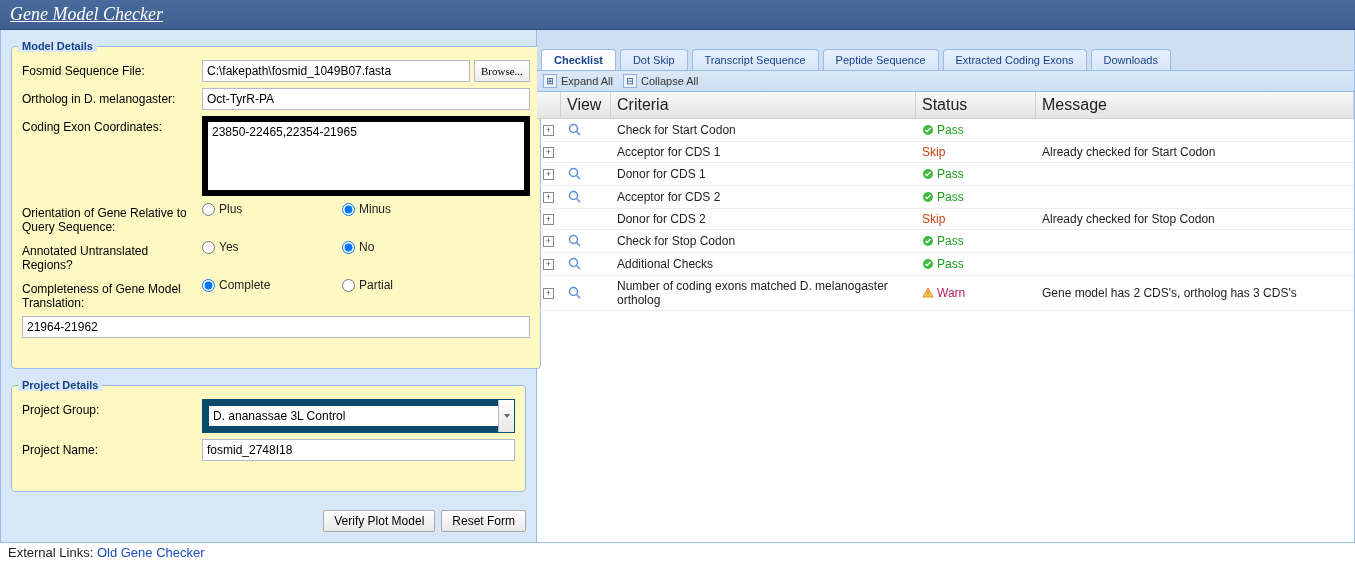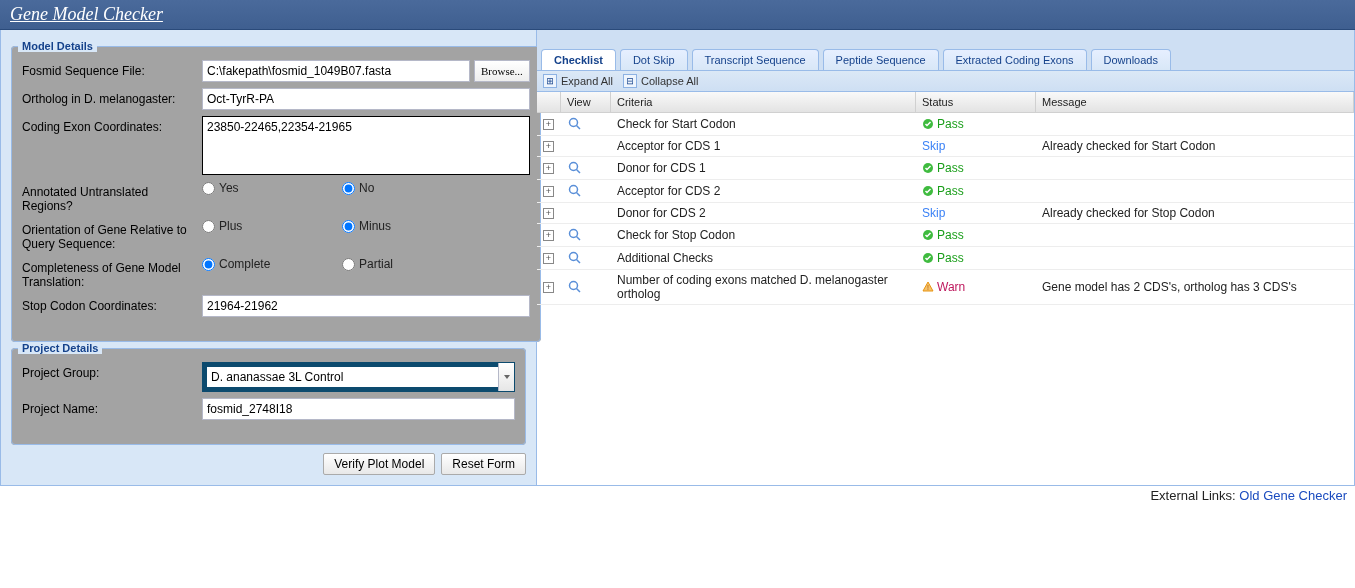--- a/index.html
+++ b/index.html
@@ -3,62 +3,62 @@
 <meta charset="utf-8">
 <style>
 * { box-sizing: border-box; margin: 0; padding: 0; }
 body { font-family: Tahoma, Arial, sans-serif; font-size: 12px; color: #222; background: #fff; }
 .app-header { background: linear-gradient(to bottom, #4a6a9b, #3f5f90); color: #fff; padding: 4px 10px; font-family: Georgia, serif; font-size: 18px; font-style: italic; border-bottom: 1px solid #2a4a7a; text-decoration: underline; }
 .main-container { display: flex; width: 1355px; }
 .left-panel { width: 537px; border: 1px solid #99bbe8; border-top: none; }
 .panel-header { background: linear-gradient(to bottom, #dbe8f6, #c9ddf3); border-bottom: 1px solid #99bbe8; color: #15428b; font-weight: bold; padding: 4px 8px; font-size: 11px; display: flex; justify-content: space-between; align-items: center; }
 .collapse-btn { width: 14px; height: 14px; border: 1px solid #99bbe8; background: #fff; display: flex; align-items: center; justify-content: center; cursor: pointer; font-size: 10px; color: #15428b; }
 .panel-body { background: #d8e7f7; padding: 10px; }
-.fieldset { border: 1px solid #99bbe8; border-radius: 4px; padding: 8px 10px 18px 10px; background: #a3a3a3; }
+.fieldset { border: 1px solid #99bbe8; border-radius: 4px; padding: 8px 10px 24px 10px; margin-bottom: 10px; background: #fef9c3; }
 .fieldset-legend { color: #15428b; font-weight: bold; font-size: 11px; padding: 0 4px; background: #d8e7f7; margin-left: -4px; }
 .form-row { display: flex; align-items: flex-start; margin-bottom: 6px; }
 .form-label { width: 180px; padding-top: 4px; font-size: 12px; color: #000; }
 .form-field { flex: 1; display: flex; gap: 4px; }
 .form-input { border: 1px solid #b5b8c8; padding: 3px 4px; font-size: 12px; font-family: inherit; }
 .form-input.text { width: 100%; }
 .form-input.file-display { width: 268px; background: #fff; }
-.form-textarea { width: 100%; height: 59px; border: 1px solid #000000; padding: 3px 4px; font-size: 12px; font-family: inherit; resize: none; }
+.form-textarea { width: 100%; height: 80px; border: 6px solid #000000; padding: 3px 4px; font-size: 12px; font-family: inherit; resize: none; }
 .form-button { border: 1px solid #b5b8c8; background: linear-gradient(to bottom, #fff, #eee); padding: 2px 6px; font-size: 11px; cursor: pointer; font-family: Liberation Serif, serif; }
 .radio-group { display: flex; gap: 0; }
 .radio-item { display: flex; align-items: center; gap: 4px; width: 140px; }
 .radio-item input { margin: 0; }
 .combo-wrapper { position: relative; width: 100%; }
-.combo-input { width: 100%; border: 5px solid #0c4a6e; padding: 3px 18px 3px 4px; font-size: 12px; }
+.combo-input { width: 100%; border: 7px solid #0c4a6e; padding: 3px 18px 3px 4px; font-size: 12px; }
 .combo-arrow { position: absolute; right: 1px; top: 1px; width: 16px; height: calc(100% - 2px); background: linear-gradient(to bottom, #fff, #e6e6e6); border-left: 1px solid #b5b8c8; display: flex; align-items: center; justify-content: center; cursor: pointer; }
 .button-bar { display: flex; justify-content: flex-end; gap: 6px; padding: 8px 0 0 0; }
 .action-btn { border: 1px solid #aaa; background: linear-gradient(to bottom, #fff, #e8e8e8); padding: 3px 10px; font-size: 12px; cursor: pointer; border-radius: 2px; font-family: inherit; }
 .right-panel { flex: 1; border: 1px solid #99bbe8; border-left: none; border-top: none; }
 .tab-strip { background: #cedff3; border-bottom: 1px solid #99bbe8; padding: 19px 4px 0 4px; display: flex; gap: 4px; }
 .tab { background: linear-gradient(to bottom, #e6efff, #d8e7f7); border: 1px solid #99bbe8; border-bottom: none; border-radius: 4px 4px 0 0; padding: 4px 12px; font-size: 11px; color: #15428b; cursor: pointer; }
 .tab.active { background: #fff; font-weight: bold; }
 .toolbar { background: linear-gradient(to bottom, #dbe8f6, #cedff3); border-bottom: 1px solid #99bbe8; padding: 3px 6px; display: flex; gap: 10px; }
 .toolbar-btn { display: flex; align-items: center; gap: 4px; background: transparent; border: none; font-size: 11px; color: #333; cursor: pointer; font-family: inherit; }
 .toolbar-btn-icon { width: 14px; height: 14px; border: 1px solid #8db2e3; background: #eef5fd; display: flex; align-items: center; justify-content: center; font-size: 9px; color: #15428b; }
 .grid-header { display: flex; background: linear-gradient(to bottom, #f9f9f9, #e3e3e3); border-bottom: 1px solid #d0d0d0; }
-.grid-header-cell { padding: 4px 6px; font-size: 11px; color: #222; border-right: 1px solid #d0d0d0; }
+.grid-header-cell { padding: 4px 6px; font-size: 16px; color: #222; border-right: 1px solid #d0d0d0; }
 .col-expand { width: 24px; }
 .col-view { width: 50px; }
 .col-criteria { width: 305px; }
 .col-status { width: 120px; }
 .col-message { flex: 1; }
 .grid-body { }
 .grid-row { display: flex; border-bottom: 1px solid #ededed; align-items: center; }
 .grid-cell { padding: 3px 6px; font-size: 12px; display: flex; align-items: center; }
 .expand-icon { width: 11px; height: 11px; border: 1px solid #888; background: #fff; display: flex; align-items: center; justify-content: center; font-size: 9px; line-height: 1; color: #555; cursor: pointer; }
 .view-icon { width: 16px; height: 16px; display: flex; align-items: center; justify-content: center; cursor: pointer; }
 .status-pass { color: #1a9e1a; display: flex; align-items: center; gap: 3px; }
-.status-skip { color: #3b82f6; }
+.status-skip { color: #c2410c; }
 .status-warn { color: #be185d; display: flex; align-items: center; gap: 3px; }
 .status-ico { width: 12px; height: 12px; }
-.external-links { padding: 2px 8px; font-size: 13px; text-align: right; }
+.external-links { padding: 2px 8px; font-size: 13px; }
 .external-links a { color: #1a4bbf; text-decoration: none; }
 </style>
 </head>
 <body>
 
 <div class="app-header">
   <span>Gene Model Checker</span>
 </div>
 
 <div class="main-container">
@@ -85,63 +85,62 @@
         </div>
 
         <div class="form-row">
           <div class="form-label">Coding Exon Coordinates:</div>
           <div class="form-field">
             <textarea class="form-textarea" id="coords-ta" style="">23850-22465,22354-21965</textarea>
           </div>
         </div>
 
         <div class="form-row">
+          <div class="form-label">Orientation of Gene Relative to Query Sequence:</div>
+          <div class="form-field radio-group">
+            <label class="radio-item">
+              <input type="radio" name="orient" style="">
+              <span>Plus</span>
+            </label>
+            <label class="radio-item">
+              <input type="radio" name="orient" checked="" style="">
+              <span>Minus</span>
+            </label>
+          </div>
+        </div>
+
+        <div class="form-row">
           <div class="form-label">Annotated Untranslated Regions?</div>
           <div class="form-field radio-group">
             <label class="radio-item">
               <input type="radio" name="utr" style="">
               <span>Yes</span>
             </label>
             <label class="radio-item">
               <input type="radio" name="utr" checked="" style="">
               <span>No</span>
             </label>
           </div>
         </div>
 
         <div class="form-row">
-          <div class="form-label">Orientation of Gene Relative to Query Sequence:</div>
-          <div class="form-field radio-group">
-            <label class="radio-item">
-              <input type="radio" name="orient" style="">
-              <span>Plus</span>
-            </label>
-            <label class="radio-item">
-              <input type="radio" name="orient" checked="" style="">
-              <span>Minus</span>
-            </label>
-          </div>
-        </div>
-
-        <div class="form-row">
           <div class="form-label">Completeness of Gene Model Translation:</div>
           <div class="form-field radio-group">
             <label class="radio-item">
               <input type="radio" name="complete" checked="" style="">
               <span>Complete</span>
             </label>
             <label class="radio-item">
               <input type="radio" name="complete" style="">
               <span>Partial</span>
             </label>
           </div>
         </div>
 
         <div class="form-row">
-          <div class="form-label">Stop Codon Coordinates:</div>
           <div class="form-field">
             <input class="form-input text" value="21964-21962" style="">
           </div>
         </div>
       </fieldset>
 
       <fieldset class="fieldset">
         <legend class="fieldset-legend">Project Details</legend>
         <div class="form-row">
           <div class="form-label">Project Group:</div>

